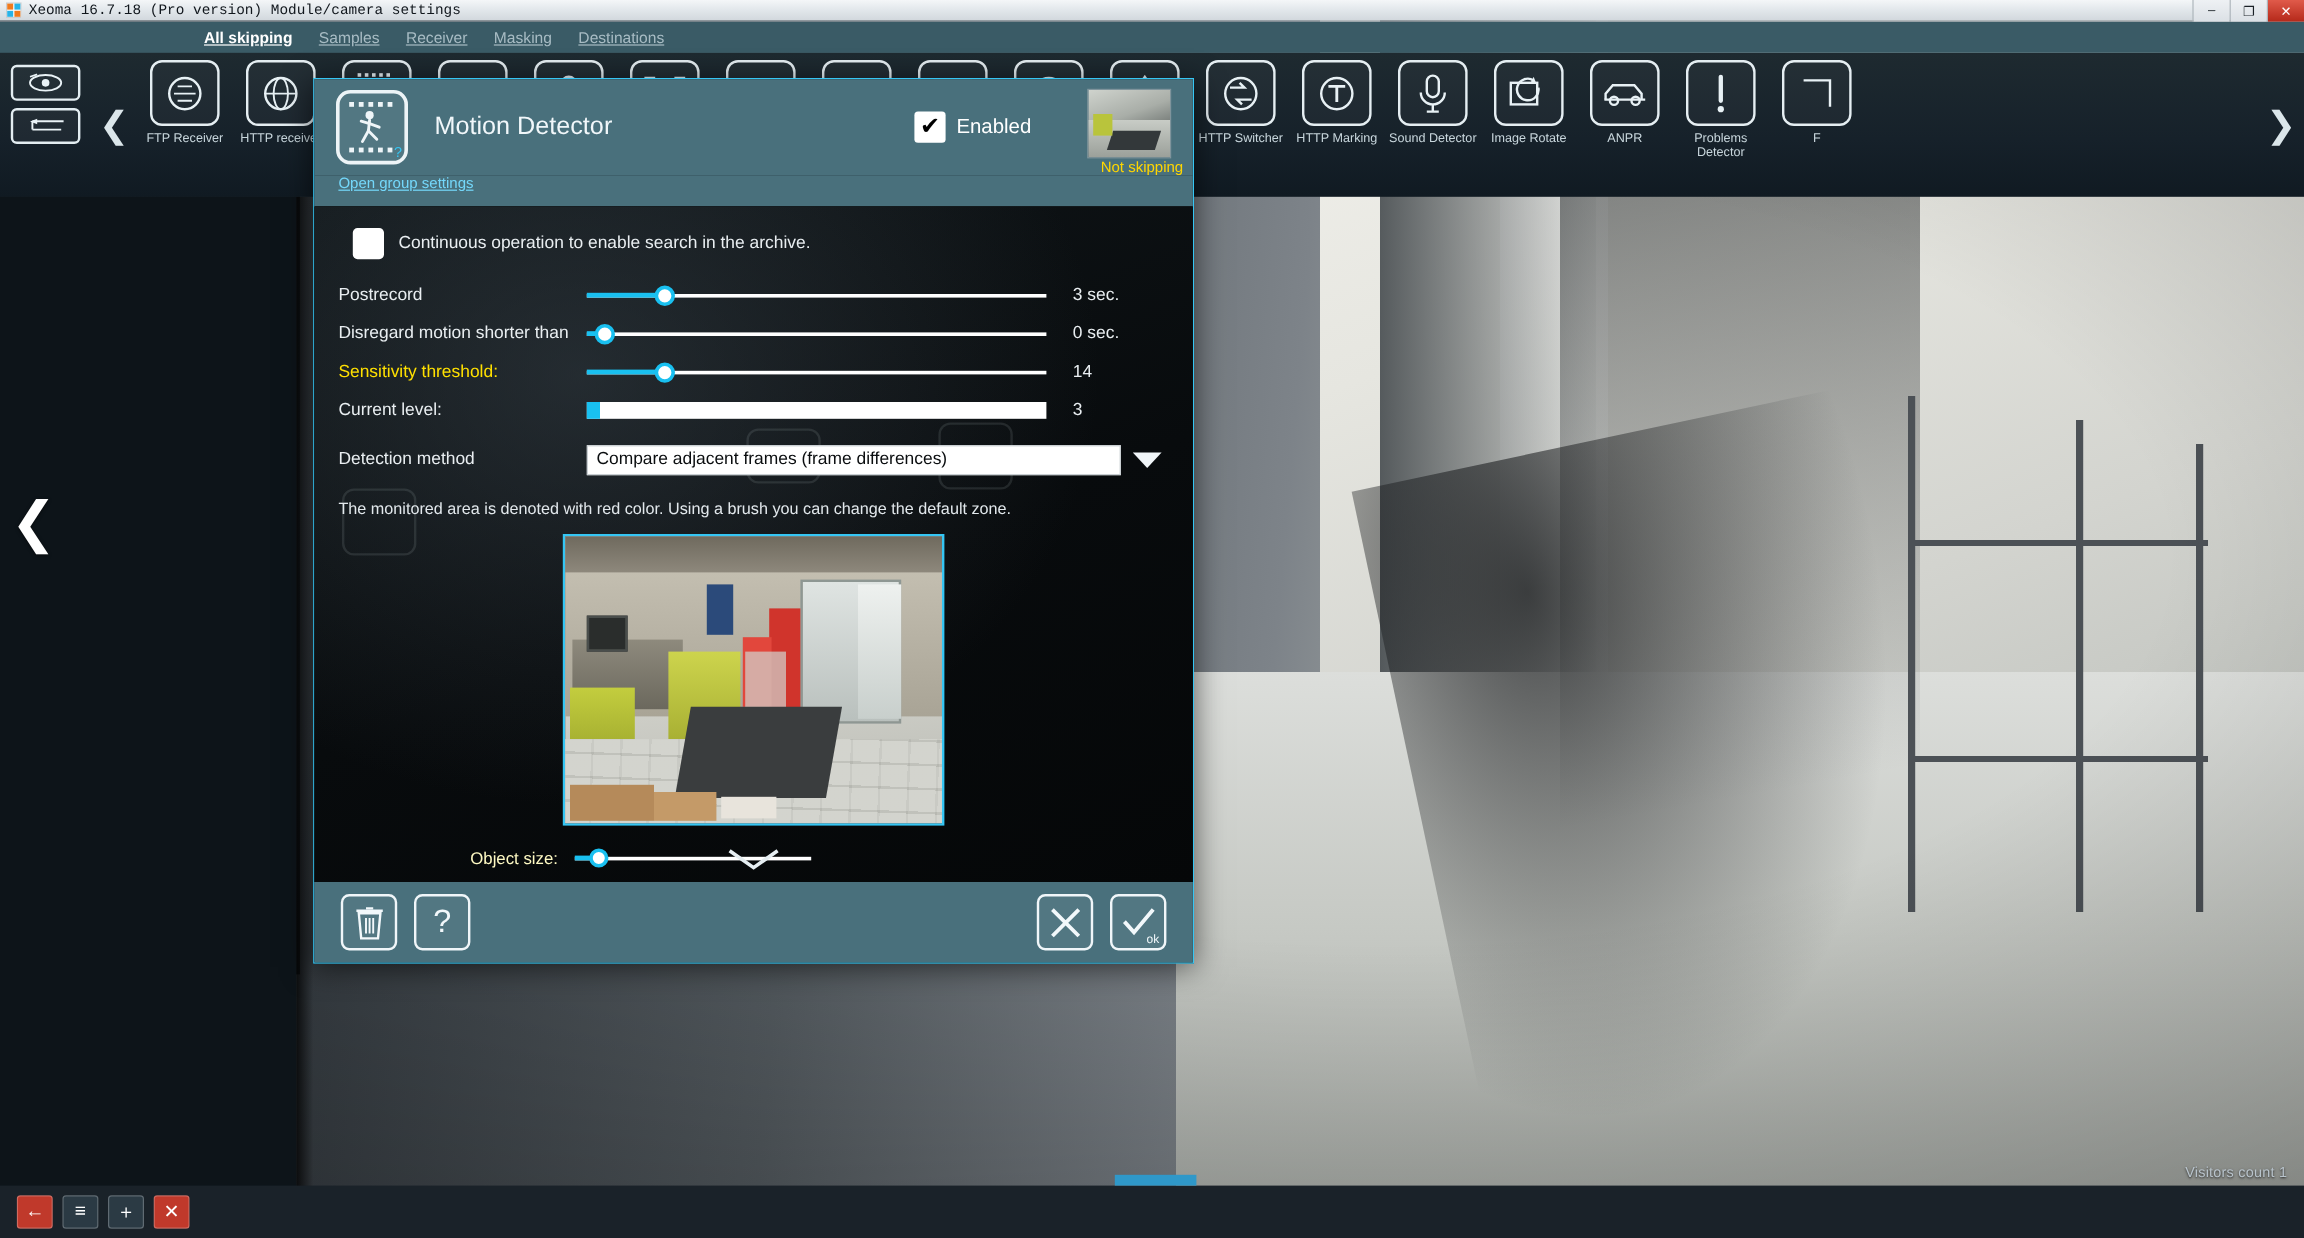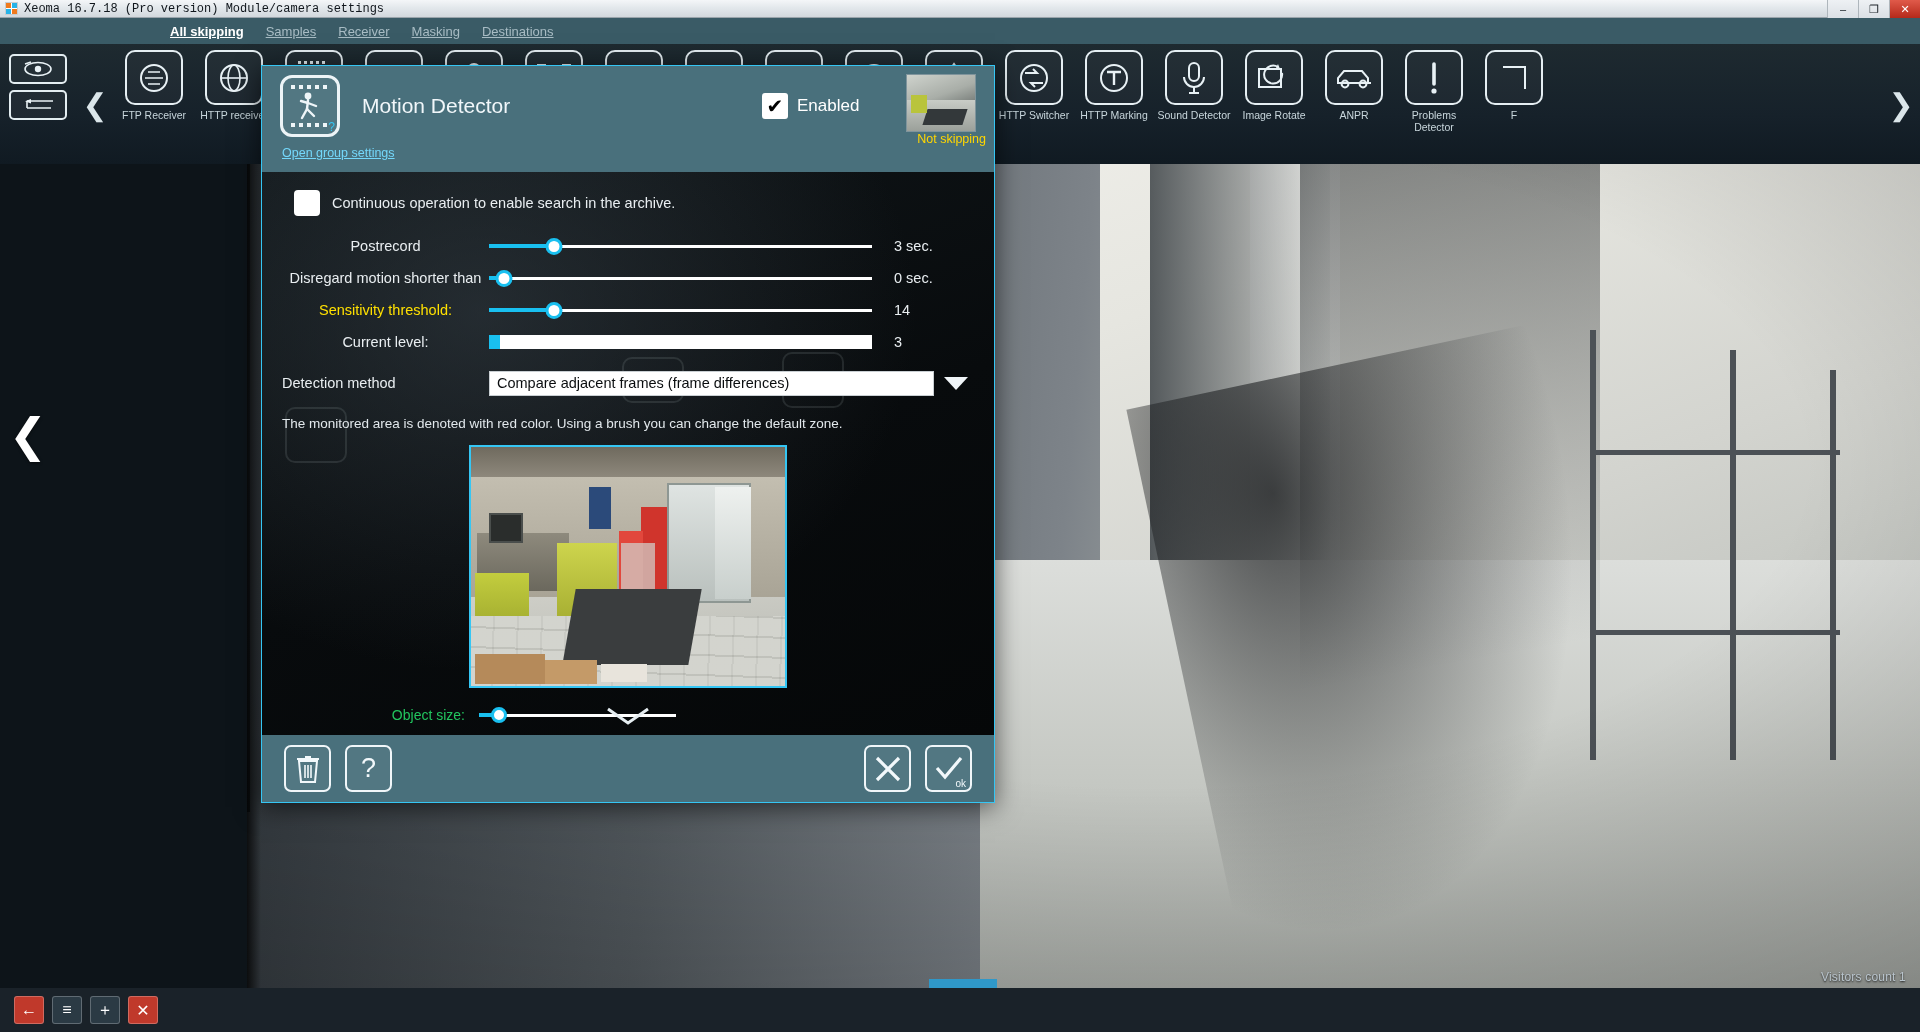--- a/index.html
+++ b/index.html
@@ -246,21 +246,21 @@
   }
   .chk-box {
     width: 26px; height: 26px; background: #fff; border-radius: 4px; flex: none;
   }
   .chk-label { font-size: 14.5px; color: #e9eef1; }
 
   .srow {
     display: flex; align-items: center; height: 32px; margin-bottom: 0px;
   }
   .srow .lab {
-    width: 207px; flex: none; font-size: 14.5px; color: #e9eef1; text-align: center;
+    width: 207px; flex: none; font-size: 14.5px; color: #e9eef1;
   }
   .srow .lab.hl { color: #ffe000; }
   .slider {
     position: relative; width: 383px; height: 20px; flex: none;
   }
   .slider .track {
     position: absolute; left: 0; top: 9px; width: 100%; height: 3px; background: #ffffff;
   }
   .slider .fill {
     position: absolute; left: 0; top: 8px; height: 4px; background: #19c0f0;
@@ -325,21 +325,21 @@
   .pv-box2 { left:74px; bottom:2px; width:52px; height:24px; background:#c49a68; }
   .pv-paper { left:130px; bottom:4px; width:46px; height:18px; background:#e8e4dc; }
 
   
   .ghost {
     position: absolute; border: 2px solid rgba(190,205,212,0.13); border-radius: 10px;
   }
 
   .brow { display: flex; align-items: center; height: 26px; }
   .brow .blab { width: 197px; flex: none; text-align: right; padding-right: 14px; font-size: 14px; color: #e9eef1; }
-  .brow .blab.hl { color: #22c55e; }
+  .brow .blab.hl { color: #fef9c3; }
   .bslider { position: relative; height: 20px; flex: none; }
   .bslider .track { position: absolute; left:0; top:9px; width:100%; height:3px; background:#ffffff; }
   .bslider .fill { position: absolute; left:0; top:8px; height:4px; background:#19c0f0; }
   .bslider .knob { position:absolute; top:2px; width:16px; height:16px; border-radius:50%;
     background:#fff; border:3px solid #19c0f0; transform: translateX(-50%); }
 
   #expander {
     position: absolute; left: 50%; bottom: 4px; transform: translateX(-50%);
     color: #e6eef2; font-size: 26px; line-height: 1;
   }

